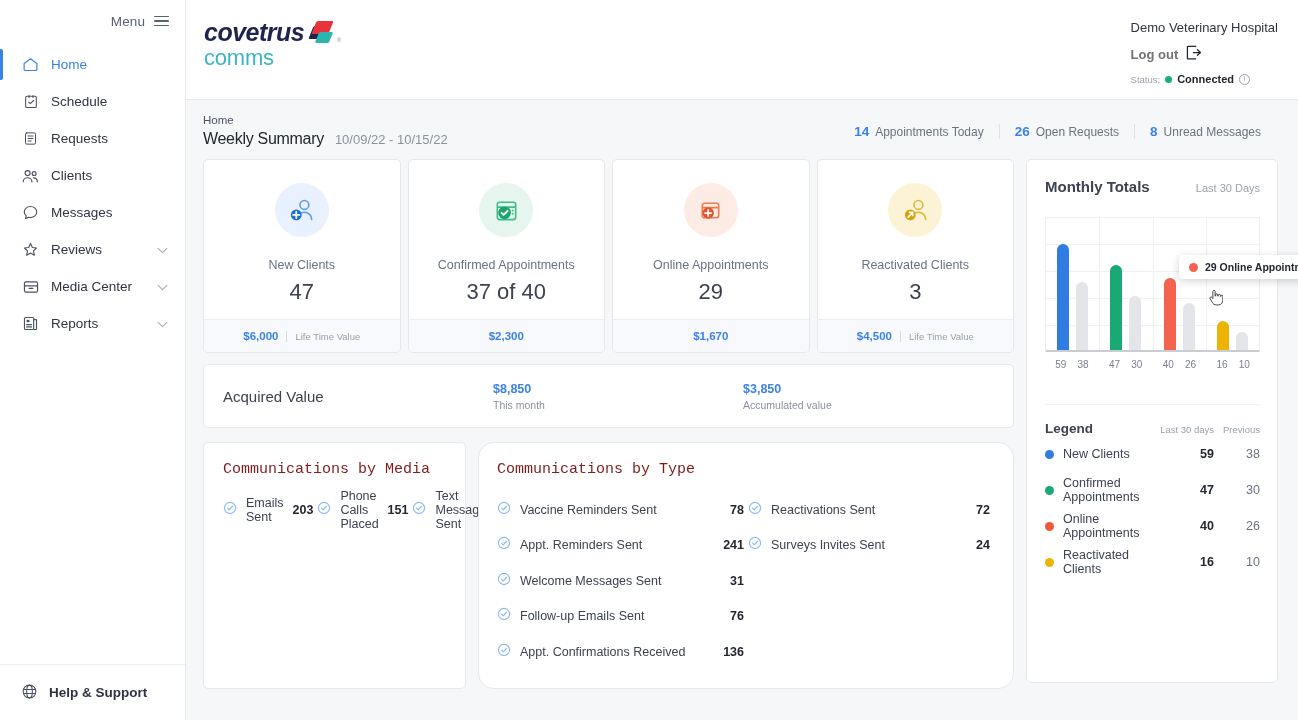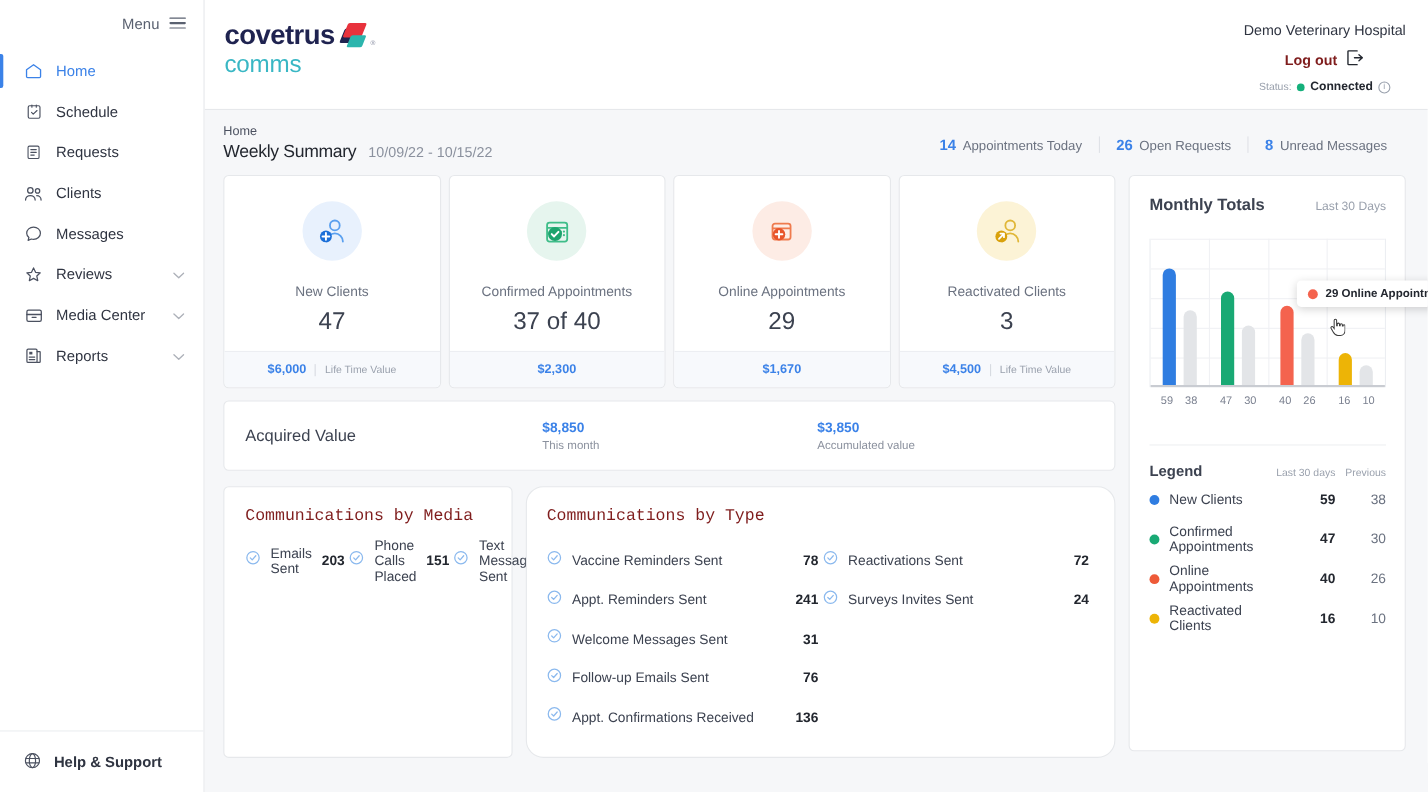--- a/index.html
+++ b/index.html
@@ -54,34 +54,35 @@
   .topbar {
     height: 100px; background: #fff; border-bottom: 1px solid #e6e8eb;
     display: flex; align-items: flex-start; justify-content: space-between;
     padding: 20px 20px 0 16px; flex: 0 0 100px;
   }
   .brand { padding-left: 2px; }
   .brand-top { display: flex; align-items: center; gap: 7px; }
   .brand-word {
     font-size: 25px; font-weight: 700; color: #1f2350; letter-spacing: -0.5px;
     line-height: 1;
+    font-style: italic;
   }
   .brand-mark { position: relative; width: 26px; height: 23px; }
   .brand-mark .d1, .brand-mark .d2 {
     position: absolute; width: 17px; height: 13px;
   }
   .brand-mark .d1 { background: #e8323c; top: 0; left: 3px; transform: skewX(-22deg); border-radius: 1.5px; }
   .brand-mark .d2 { background: #1f2350; top: 5px; left: 0px; transform: skewX(-22deg); border-radius: 1.5px; }
   .brand-mark .d3 { position:absolute; width: 14px; height: 11px; background: #2bb5ad; top: 11px; left: 6px; transform: skewX(-22deg); border-radius: 1.5px;}
   .brand-reg { position:absolute; right:-4px; bottom: 1px; font-size:6px; color:#8a8fa3;}
   .brand-sub { font-size: 22px; color: #39b7c4; margin-top: 1px; letter-spacing: -0.2px; line-height:1.05;}
 
-  .topright { text-align: right; display: flex; flex-direction: column; align-items: center; gap: 10px; }
+  .topright { text-align: right; display: flex; flex-direction: column; align-items: flex-start; gap: 10px; }
   .hospital { font-size: 13px; color: #2f3441; }
-  .logout { display: flex; align-items: center; gap: 8px; font-size: 13px; font-weight: 700; color: #7f1d1d; cursor:pointer;}
+  .logout { display: flex; align-items: center; gap: 8px; font-size: 13px; font-weight: 700; color: #737373; cursor:pointer;}
   .statusline { display: flex; align-items: center; gap: 5px; font-size: 10.5px; color: #6b7280; }
   .statusline .lbl { color:#9aa1ad; font-size:9.5px;}
   .dot-green { width: 7px; height: 7px; border-radius: 50%; background: #15b07b; display:inline-block; }
   .status-val { font-weight: 700; color: #23272f; font-size: 11px;}
   .info-circ { width: 11px; height: 11px; border: 1px solid #9aa1ad; border-radius: 50%; display:inline-flex;
     align-items:center; justify-content:center; font-size: 8px; color:#9aa1ad; line-height:1;}
 
   .content { flex: 1; background: #f6f7f9; padding: 14px 20px 0 17px; overflow: hidden; }
 
   .pagehead { display: flex; align-items: flex-end; justify-content: space-between; padding-right: 2px;}

